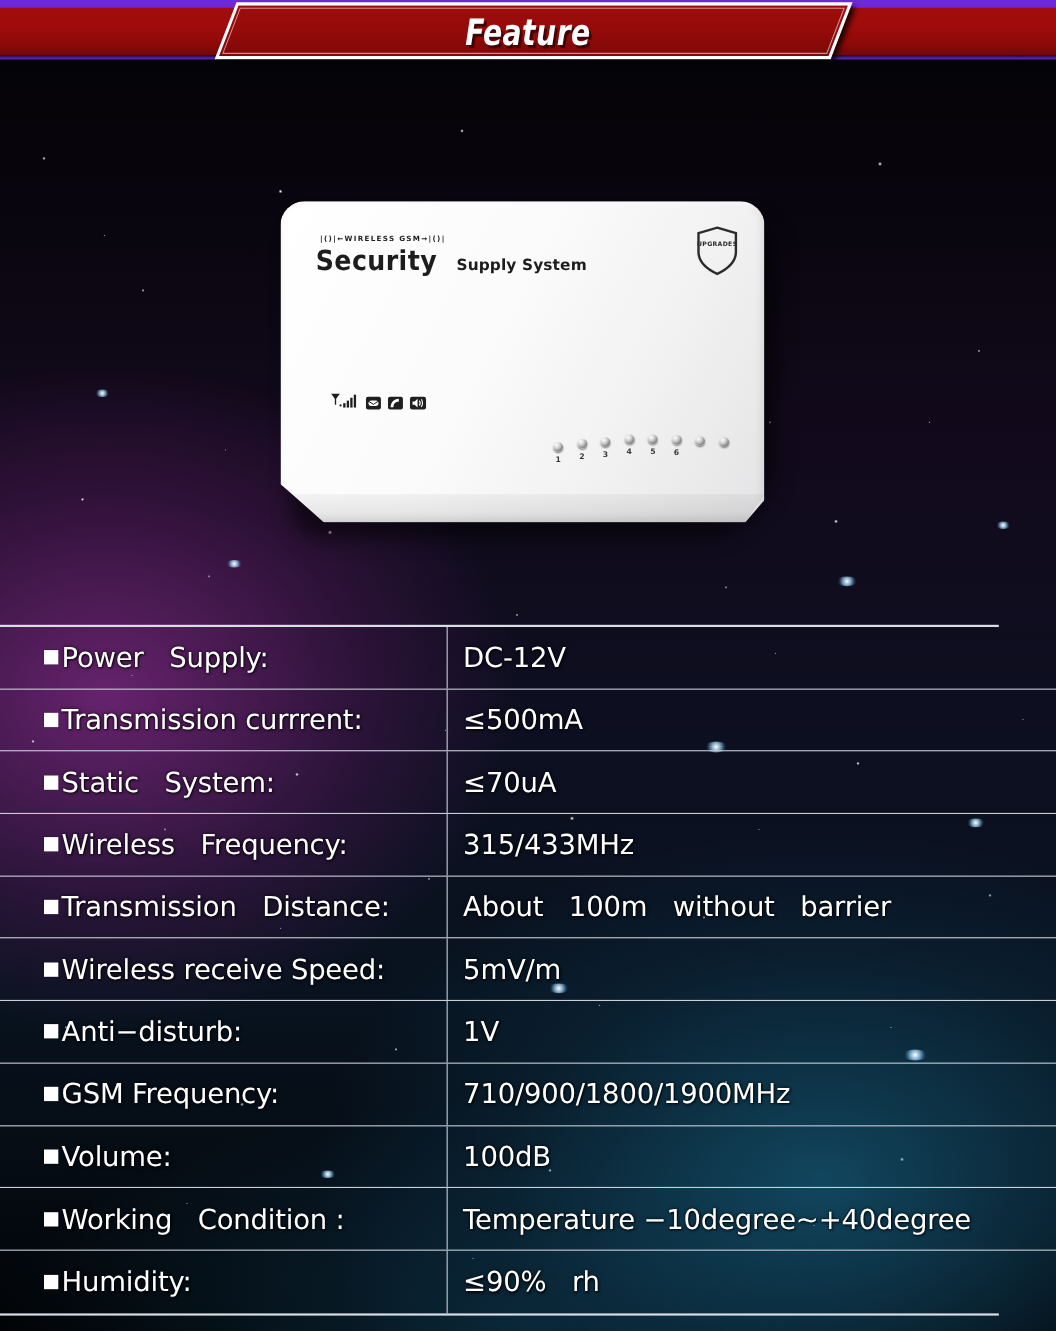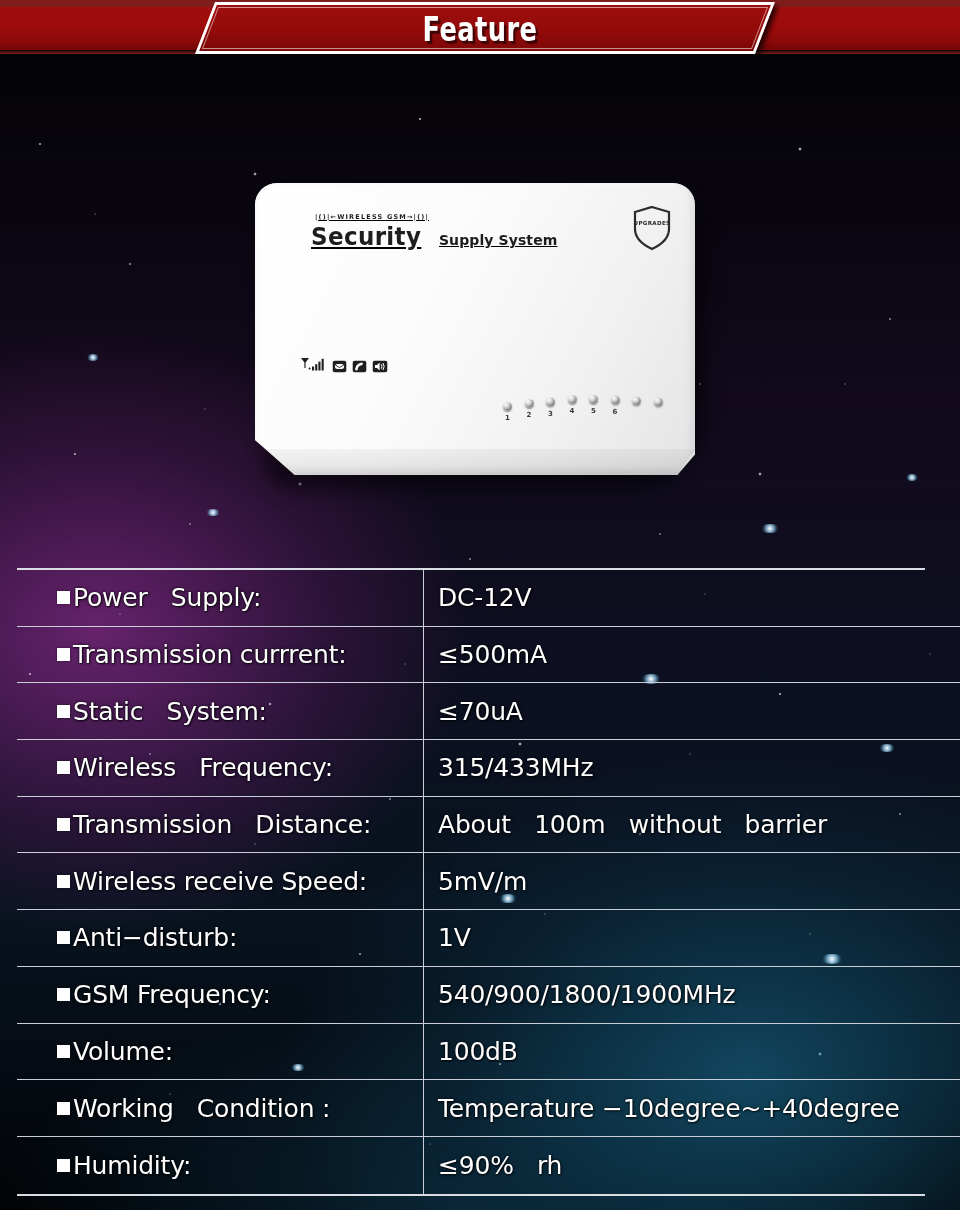--- a/index.html
+++ b/index.html
@@ -8,21 +8,21 @@
     width:960px; height:1210px;
     background:#000;
     font-family:"Liberation Sans", sans-serif;
     overflow:hidden;
   }
   #page { position:relative; width:960px; height:1210px; background:#000; overflow:hidden; }
 
   
   .banner {
     position:absolute; top:0; left:0; width:960px; height:58px;
-    background:#7f1d1d; overflow:hidden;
+    background:#6d28d9; overflow:hidden;font-style:italic;
   }
   .banner-bar {
     position:absolute; left:0; top:7px; width:960px; height:43px;
     background:linear-gradient(180deg,#a00d0c 0%,#9e0c0b 40%,#8d0a09 78%,#720706 100%);
   }
   .banner-bar.shadow-bottom {
     position:absolute; left:0; top:50px; width:960px; height:4px;
     background:linear-gradient(180deg,rgba(0,0,0,.85),rgba(0,0,0,0));
   }
   
@@ -141,21 +141,21 @@
     border-radius:22px 22px 14px 14px;
     box-shadow:inset -2px -3px 8px rgba(0,0,0,.10), inset 2px 2px 5px rgba(255,255,255,.9);
     clip-path:polygon(2% 0%, 98% 0%, 100% 2%, 100% 93%, 96% 100%, 9% 100%, 0% 88%, 0% 3%);
   }
   .device-edge {
     position:absolute; left:0; bottom:0; width:440px; height:26px;
     background:linear-gradient(180deg, rgba(0,0,0,.04), rgba(0,0,0,.10));
     clip-path:polygon(0% 0%, 100% 0%, 96% 100%, 9% 100%);
   }
   
-  .brand { position:absolute; left:56px; top:30px;text-decoration:underline; }
+  .brand { position:absolute; left:32px; top:30px; }
   .brand-tag {
     font-family:"DejaVu Sans", sans-serif;
     font-size:6.5px; font-weight:700; color:#1e1e1e;
     letter-spacing:1.2px; white-space:nowrap;
     margin-left:4px; margin-bottom:1px;
   }
   .brand-line { display:flex; align-items:baseline; }
   .brand-main {
     font-family:"DejaVu Sans", sans-serif;
     font-size:25px; font-weight:700; color:#1d1d1d;
@@ -194,21 +194,21 @@
   .led-col:nth-child(2){ transform:translateY(4px); }
   .led-col:nth-child(3){ transform:translateY(2.5px); }
   .led-col:nth-child(4){ transform:translateY(0px); }
   .led-col:nth-child(5){ transform:translateY(0px); }
   .led-col:nth-child(6){ transform:translateY(0.5px); }
   .led-col:nth-child(7){ transform:translateY(1.5px); }
   .led-col:nth-child(8){ transform:translateY(2.5px); }
 
   
   .spec-table {
-    position:absolute; left:17px; top:568px; width:908px;
+    position:absolute; left:0; top:568px; width:908px;
     border-top:2px solid #d9dde4;
     border-bottom:2px solid #d9dde4;
     z-index:5;
   }
   .spec-row {
     display:flex; width:960px; height:56.7px;
     border-bottom:1px solid #c9ced8;
   }
   .spec-row:last-child { border-bottom:none; }
   .spec-label, .spec-value {
@@ -380,21 +380,21 @@
       <div class="spec-row">
         <div class="spec-label"><span class="bullet"></span><span>Wireless receive Speed:</span></div>
         <div class="spec-value"><span>5mV/m</span></div>
       </div>
       <div class="spec-row">
         <div class="spec-label"><span class="bullet"></span><span>Anti−disturb:</span></div>
         <div class="spec-value"><span>1V</span></div>
       </div>
       <div class="spec-row">
         <div class="spec-label"><span class="bullet"></span><span>GSM Frequency:</span></div>
-        <div class="spec-value"><span>540/900/1800/1900MHz</span></div>
+        <div class="spec-value"><span>710/900/1800/1900MHz</span></div>
       </div>
       <div class="spec-row">
         <div class="spec-label"><span class="bullet"></span><span>Volume:</span></div>
         <div class="spec-value"><span>100dB</span></div>
       </div>
       <div class="spec-row">
         <div class="spec-label"><span class="bullet"></span><span>Working   Condition :</span></div>
         <div class="spec-value"><span>Temperature −10degree~+40degree</span></div>
       </div>
       <div class="spec-row">

